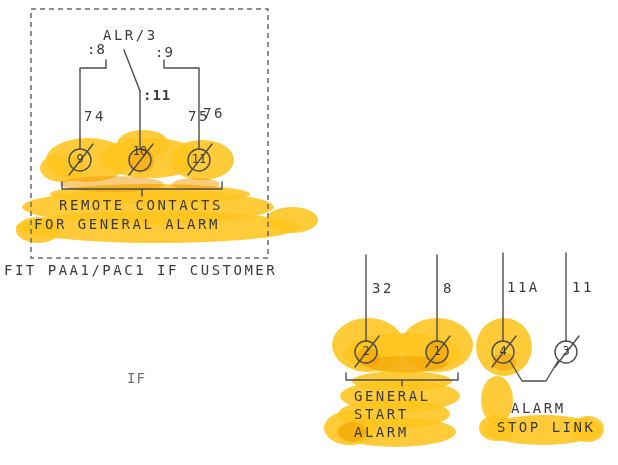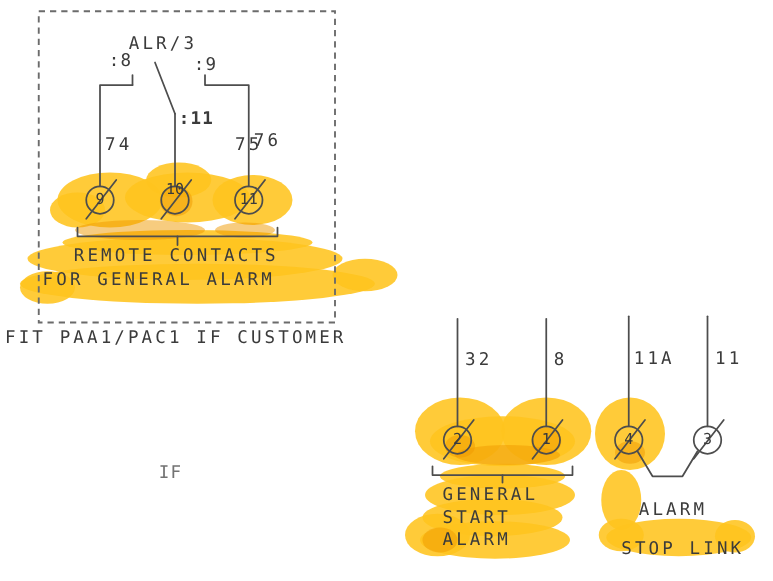--- a/index.html
+++ b/index.html
@@ -146,13 +146,13 @@
 <div class="t digit" style="left:355px;top:344px;">2</div>
 <div class="t digit" style="left:426px;top:344px;">1</div>
 <div class="t digit" style="left:492px;top:344px;">4</div>
 <div class="t digit" style="left:555px;top:344px;">3</div>
 
 <div class="t" style="left:354px;top:388px;">GENERAL</div>
 <div class="t" style="left:354px;top:406px;text-align:right;">START</div>
 <div class="t" style="left:354px;top:424px;">ALARM</div>
 
 <div class="t" style="left:511px;top:400px;">ALARM</div>
-<div class="t" style="left:497px;top:419px;margin-top:12px;">STOP LINK</div>
+<div class="t" style="left:497px;top:419px;">STOP LINK</div>
 
 </body></html>

